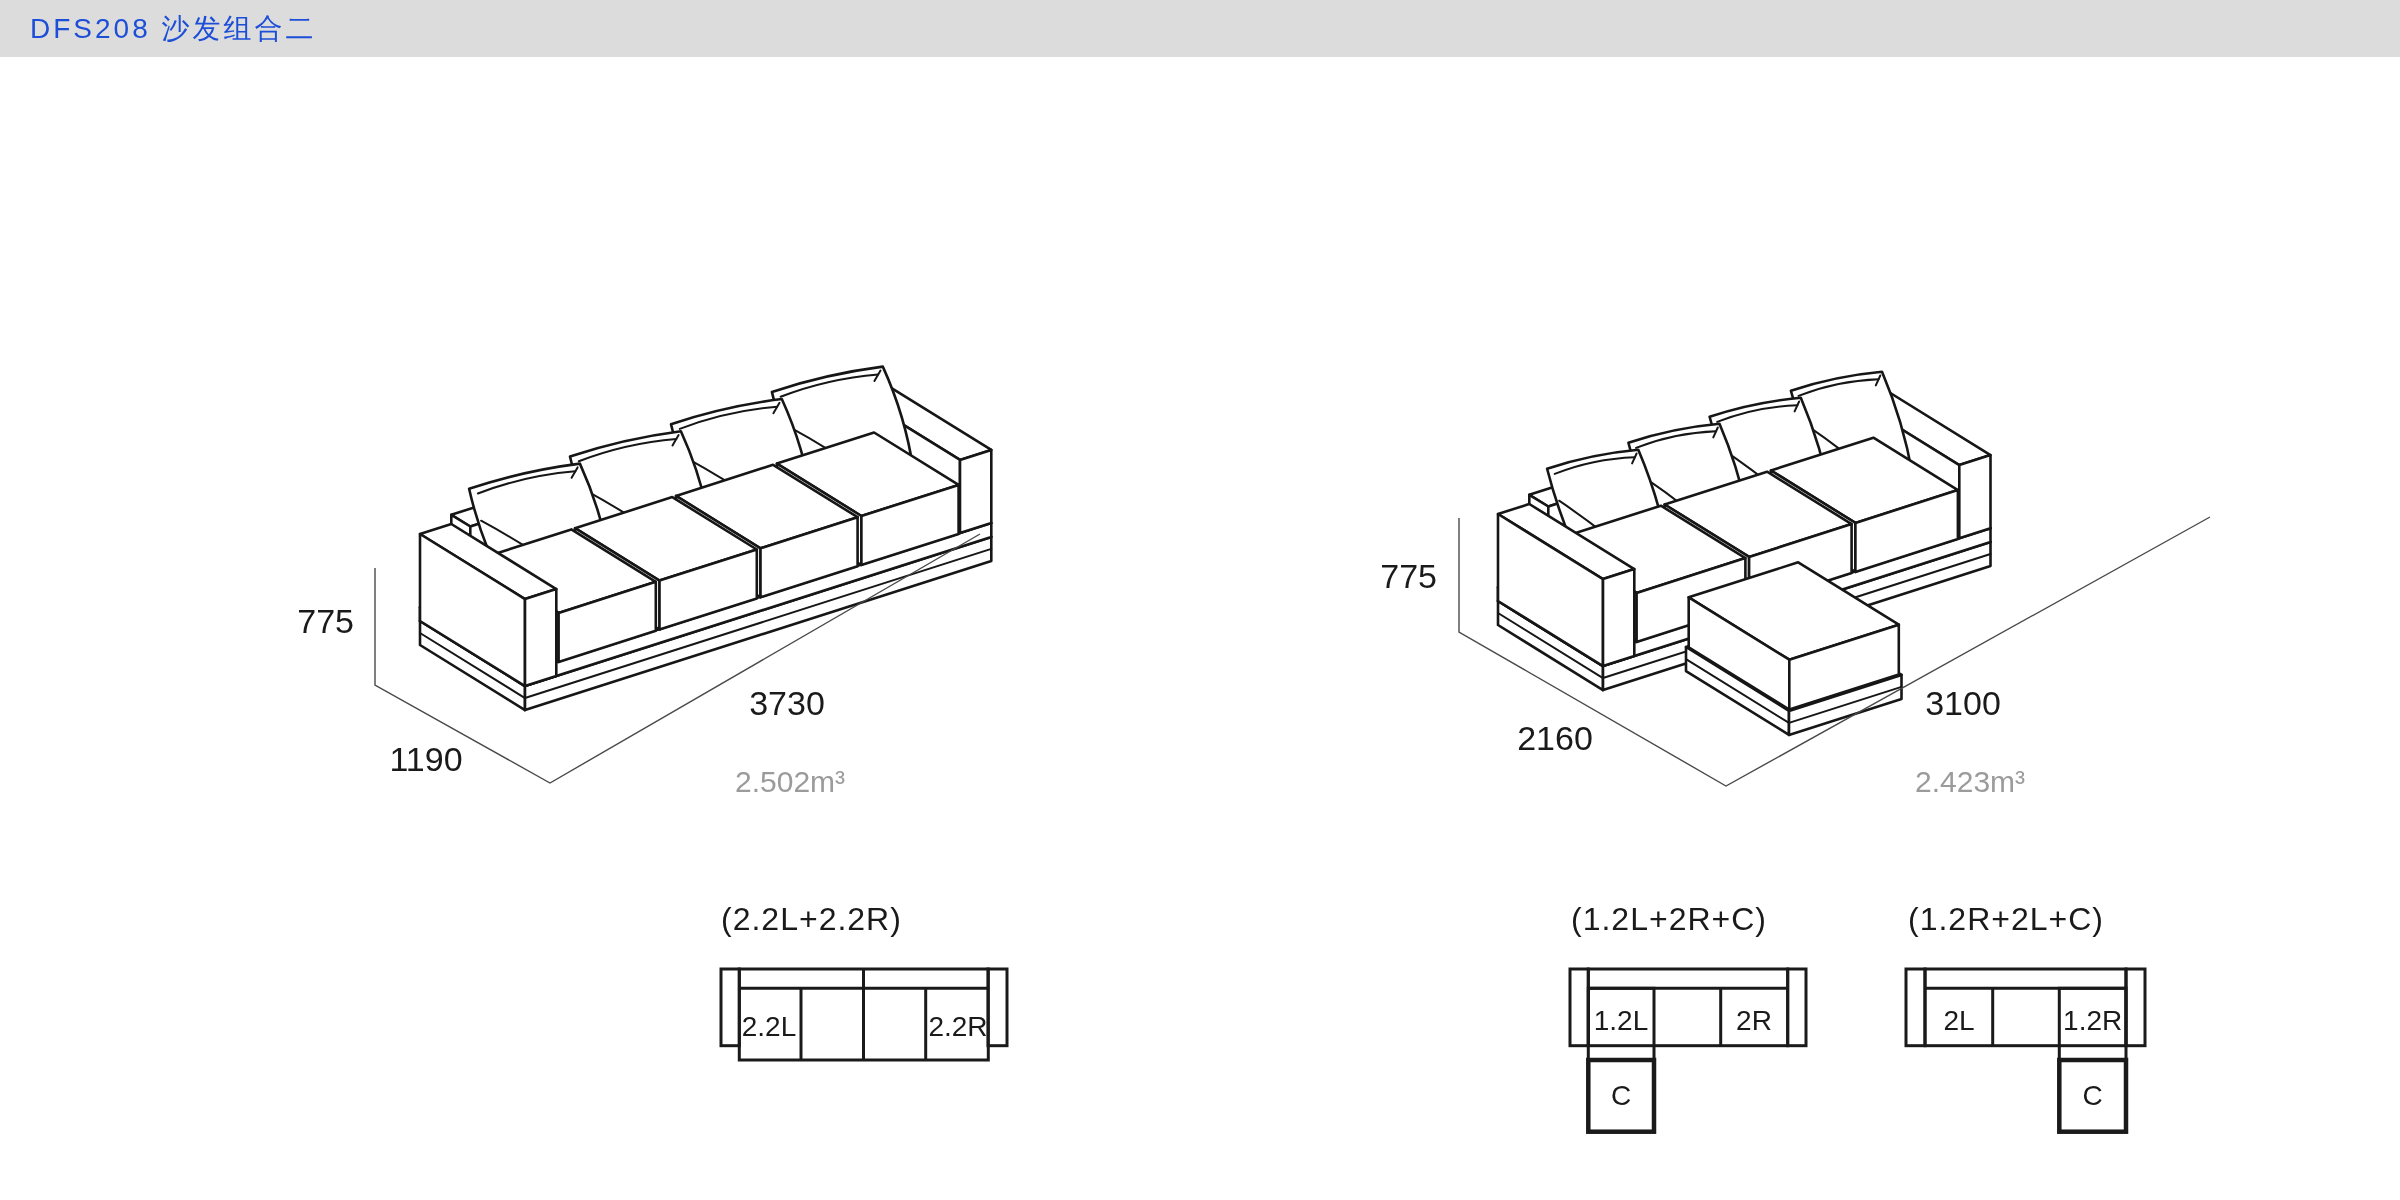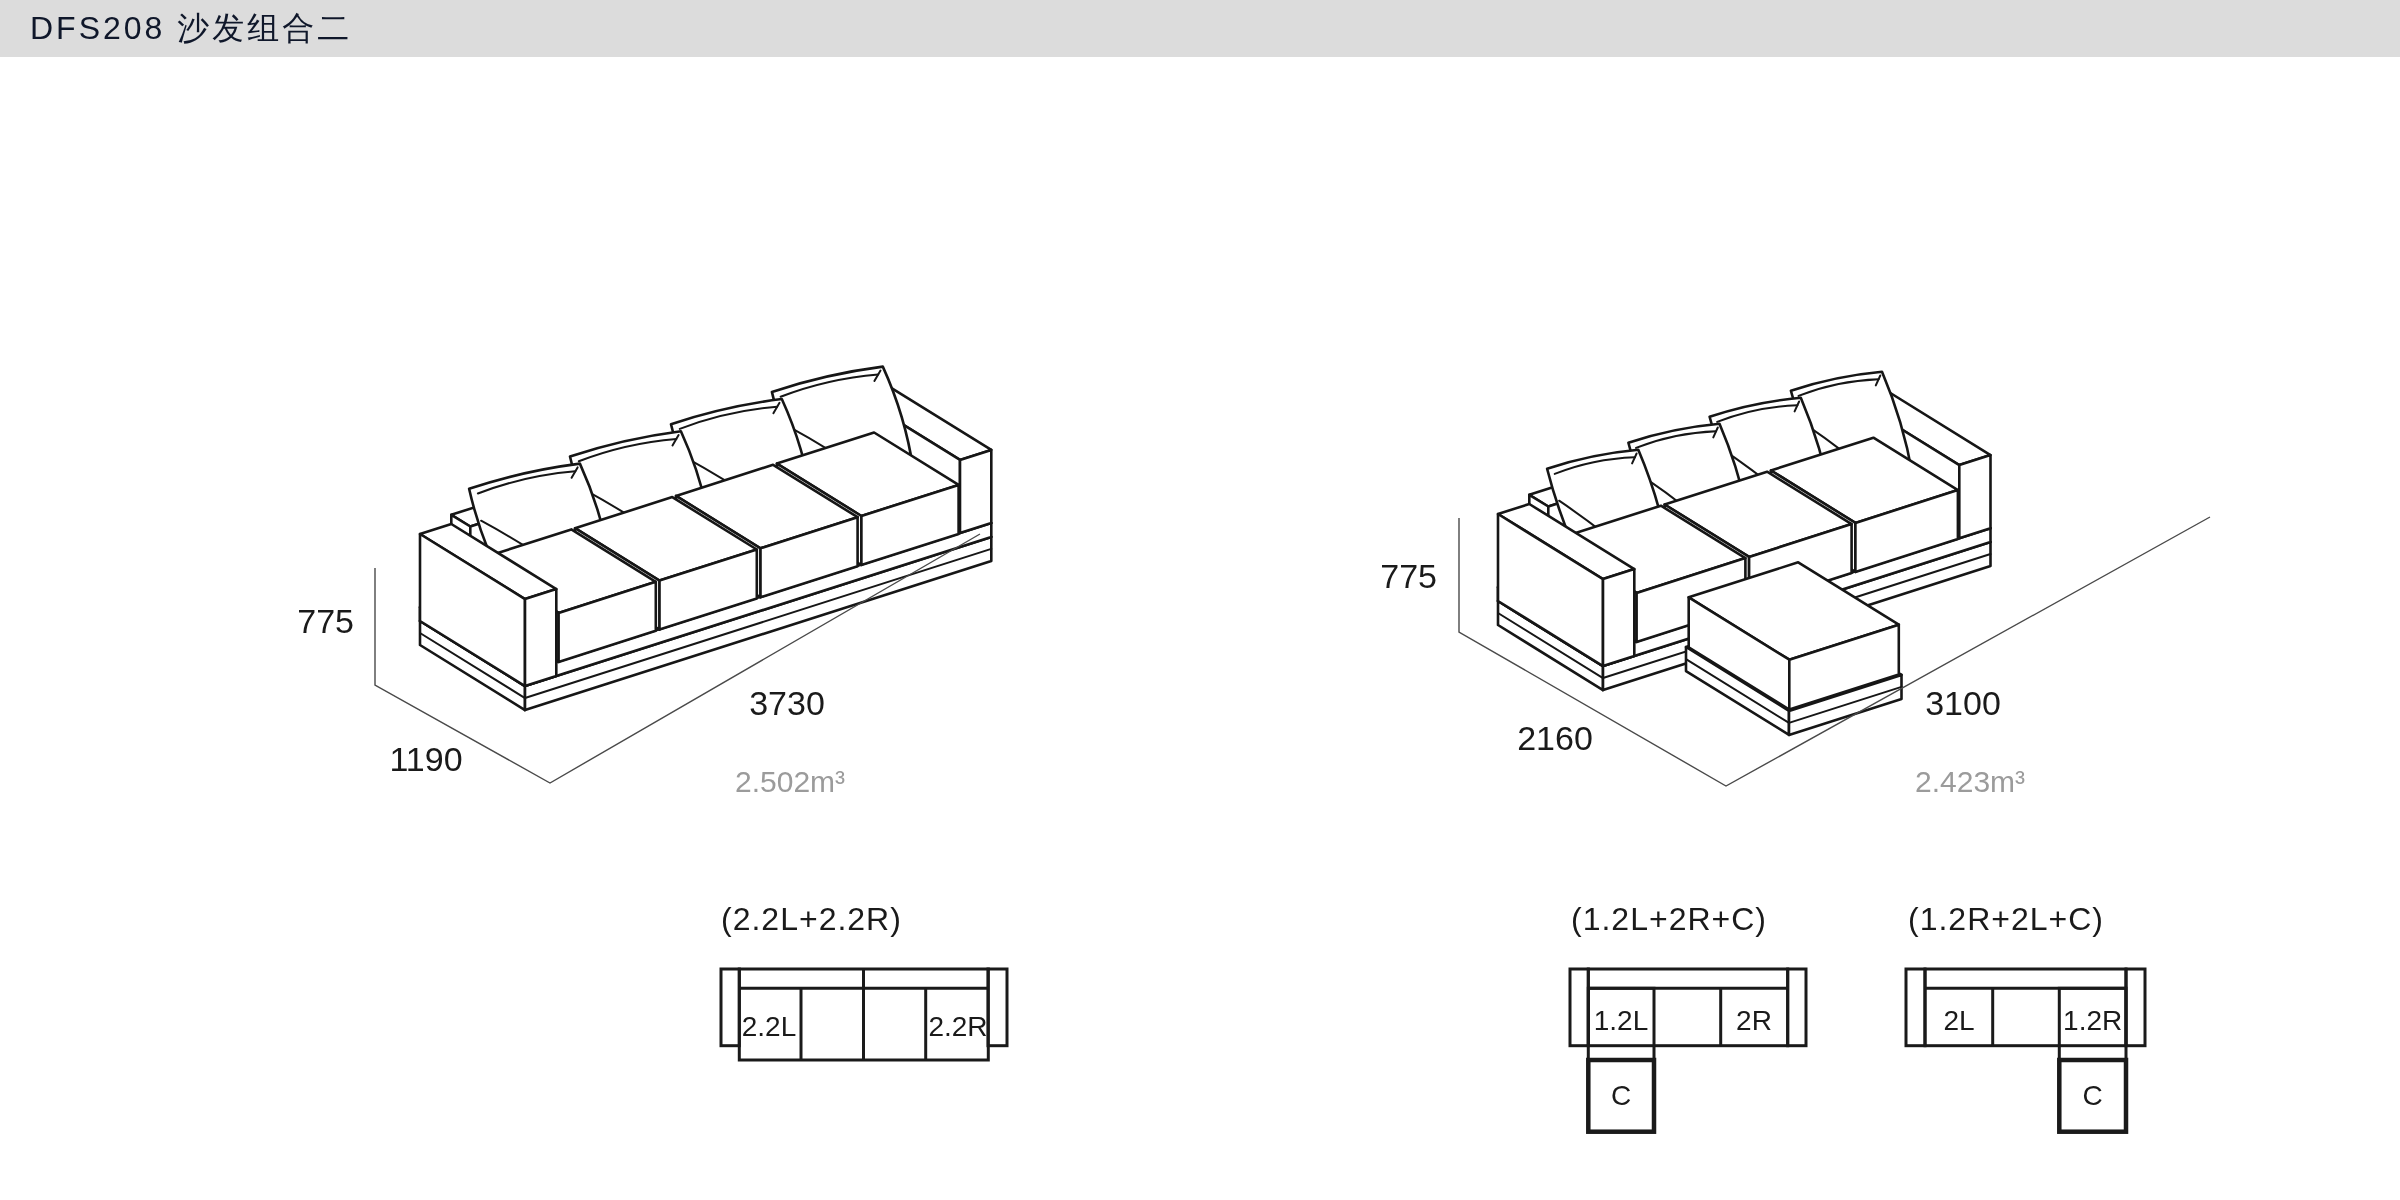--- a/index.html
+++ b/index.html
@@ -1,20 +1,20 @@
 <!DOCTYPE html>
 <html><head>
 <meta charset="utf-8">
 <style>
   html,body{margin:0;padding:0;background:#ffffff;}
   #stage{position:relative;width:2400px;height:1200px;background:#ffffff;overflow:hidden;
          font-family:"Liberation Sans", sans-serif;}
   #header{position:absolute;left:0;top:0;width:2400px;height:57px;background:#dcdcdc;}
-  #header .t{position:absolute;left:30px;top:0;line-height:57px;font-size:32px;
-             letter-spacing:3px;color:#0f172a;white-space:nowrap;}
+  #header .t{position:absolute;left:30px;top:0;line-height:57px;font-size:28px;
+             letter-spacing:3px;color:#1d4ed8;white-space:nowrap;}
   svg{position:absolute;left:0;top:0;}
   text{font-family:"Liberation Sans", sans-serif;}
   .dim-num{font-size:34px;fill:#1a1a1a;}
   .vol{font-size:30px;fill:#9b9b9b;}
   .plan-title{font-size:32px;fill:#1a1a1a;letter-spacing:1px;}
   .plan-label{font-size:28px;fill:#1a1a1a;}
   .dimline{stroke:#4a4a4a;stroke-width:1.4;fill:none;}
   .art{stroke:#161616;stroke-width:2.6;fill:#ffffff;stroke-linejoin:round;stroke-linecap:round;}
   .artline{stroke:#161616;stroke-width:2;fill:none;stroke-linejoin:round;stroke-linecap:round;}
   .plan-line{stroke:#1a1a1a;stroke-width:3;fill:none;}

